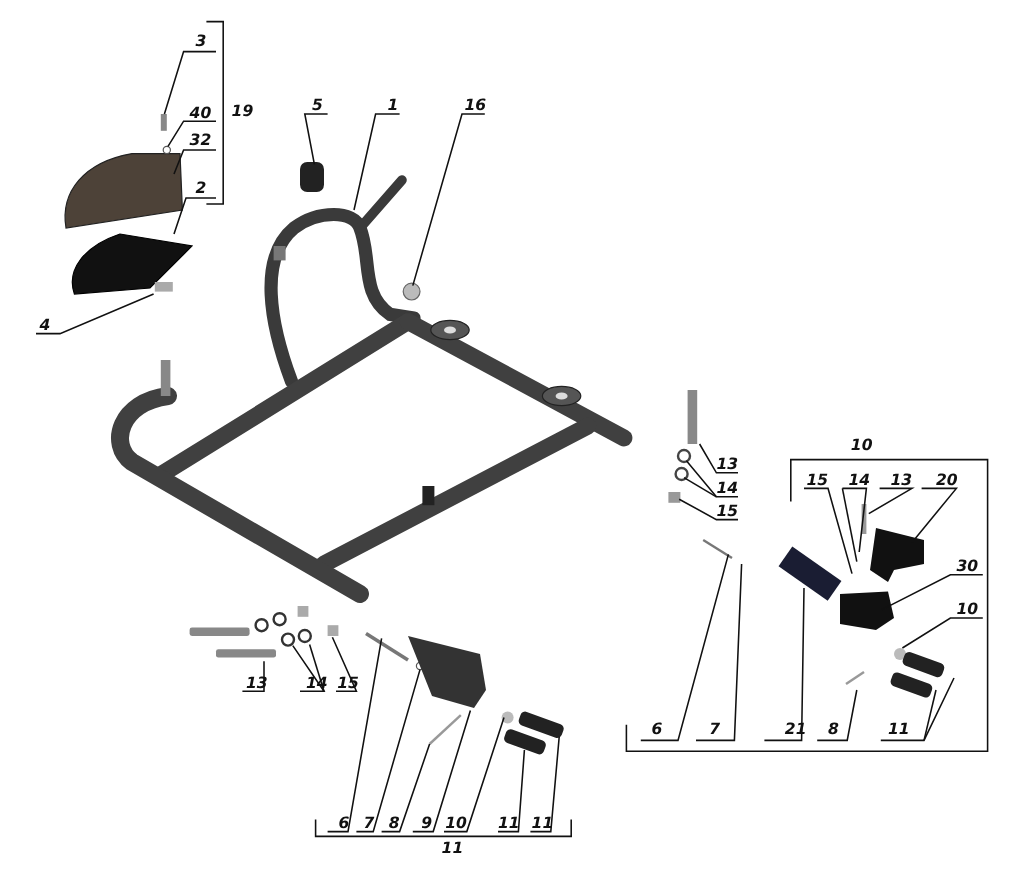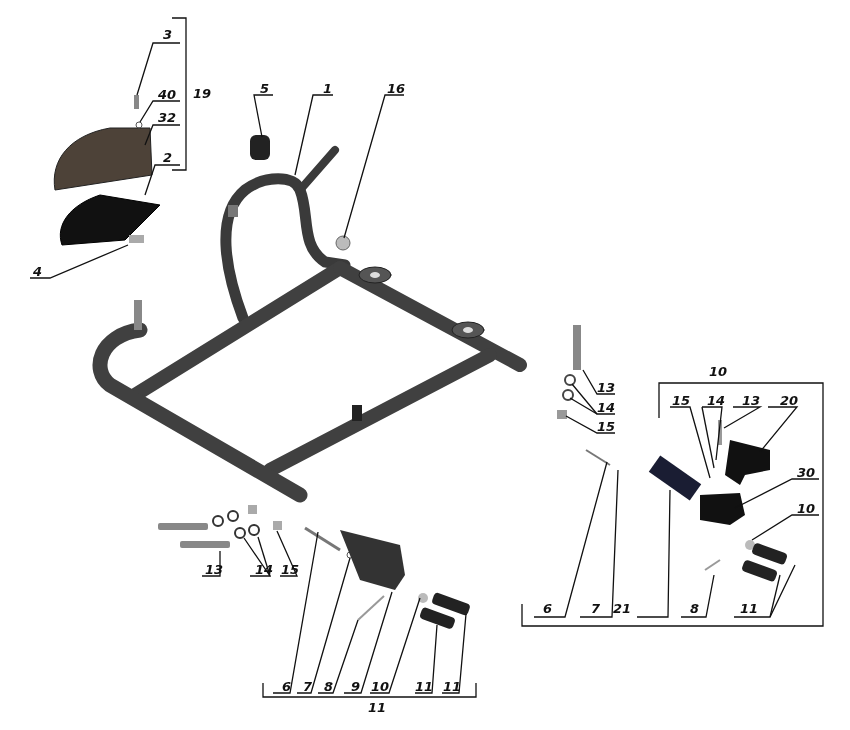--- a/index.html
+++ b/index.html
@@ -169,21 +169,21 @@
 <span class="lbl" style="left:597px;top:420px">15</span>
 <span class="lbl" style="left:709px;top:365px">10</span>
 <span class="lbl" style="left:672px;top:394px">15</span>
 <span class="lbl" style="left:707px;top:394px">14</span>
 <span class="lbl" style="left:742px;top:394px">13</span>
 <span class="lbl" style="left:780px;top:394px">20</span>
 <span class="lbl" style="left:797px;top:466px">30</span>
 <span class="lbl" style="left:797px;top:502px">10</span>
 <span class="lbl" style="left:543px;top:602px">6</span>
 <span class="lbl" style="left:591px;top:602px">7</span>
-<span class="lbl" style="left:613px;top:602px">21</span>
+<span class="lbl" style="left:654px;top:602px">21</span>
 <span class="lbl" style="left:690px;top:602px">8</span>
 <span class="lbl" style="left:740px;top:602px">11</span>
 <span class="lbl" style="left:205px;top:563px">13</span>
 <span class="lbl" style="left:255px;top:563px">14</span>
 <span class="lbl" style="left:281px;top:563px">15</span>
 <span class="lbl" style="left:282px;top:680px">6</span>
 <span class="lbl" style="left:303px;top:680px">7</span>
 <span class="lbl" style="left:324px;top:680px">8</span>
 <span class="lbl" style="left:351px;top:680px">9</span>
 <span class="lbl" style="left:371px;top:680px">10</span>

